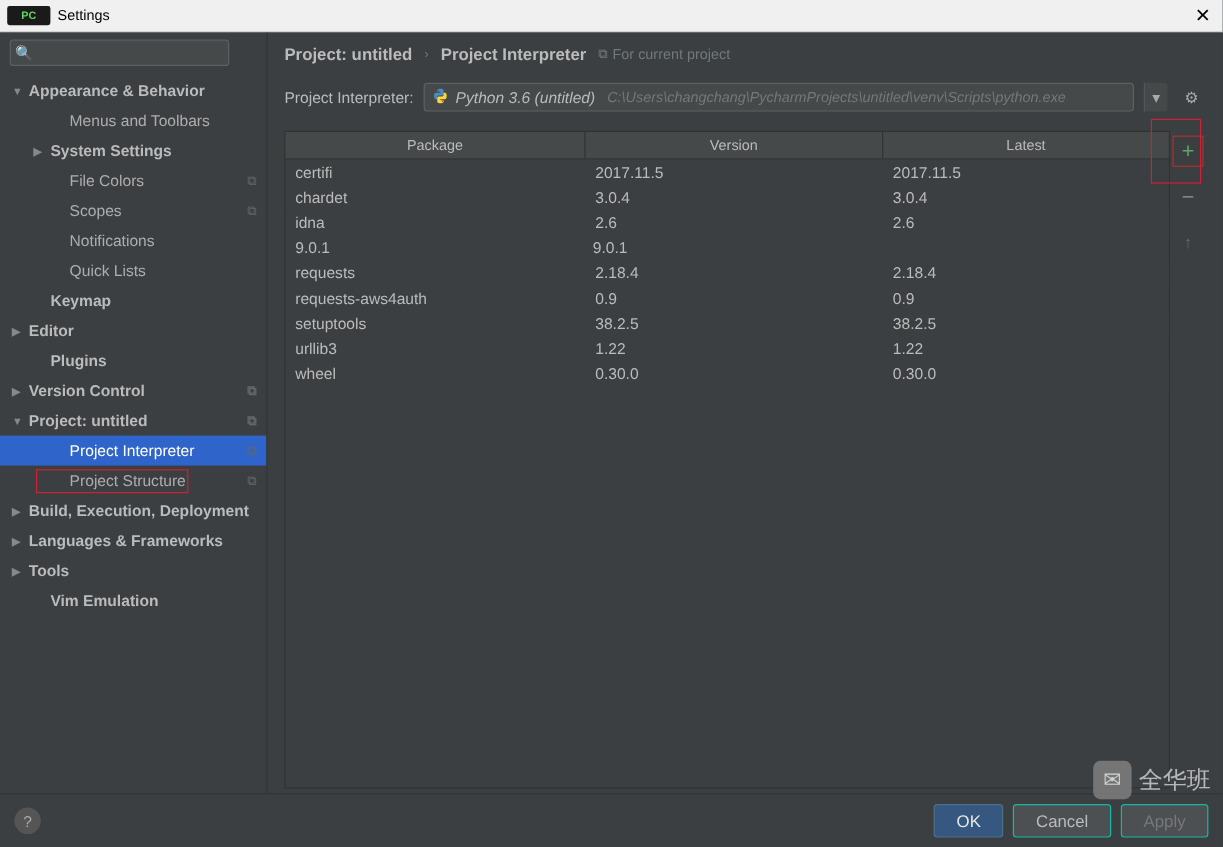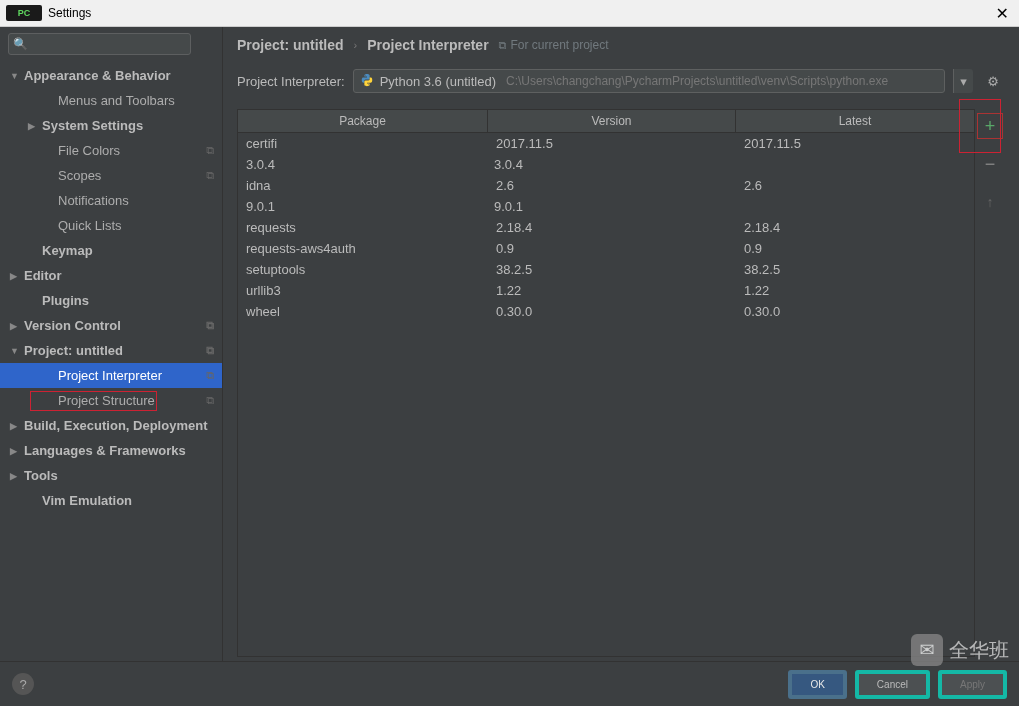--- a/index.html
+++ b/index.html
@@ -31,21 +31,21 @@
 
 .main { flex: 1; display: flex; flex-direction: column; background: #3c3f41; }
 .breadcrumb-row { padding: 10px 14px 8px; display: flex; align-items: center; gap: 10px; }
 .breadcrumb-item { color: #bbbbbb; font-weight: bold; font-size: 14px; }
 .breadcrumb-sep { color: #777; font-size: 11px; }
 .breadcrumb-hint { color: #71797e; font-size: 12px; display: flex; align-items: center; gap: 4px; }
 .copy-icon { font-size: 11px; color: #71797e; }
 
 .interp-row { padding: 8px 14px; display: flex; align-items: center; gap: 8px; }
 .interp-label { color: #bbb; }
-.interp-select { flex: 1; background: #45494a; border: 1px solid #5e6060; border-radius: 3px; height: 24px; display: flex; align-items: center; padding: 0 6px; gap: 6px; position: relative; }
+.interp-select { flex: 1; background: #45494a; border: 1px solid #5e6060; border-radius: 3px; height: 24px; display: flex; align-items: center; padding: 0 6px; gap: 6px; position: relative; font-style: italic; }
 .py-icon { width: 14px; height: 14px; display: inline-block; }
 .interp-main { color: #bbb; }
 .interp-path { color: #777; margin-left: 4px; font-size: 12px; }
 .interp-drop { width: 20px; text-align: center; color: #aaa; border-left: 1px solid #5e6060; height: 24px; display: flex; align-items: center; justify-content: center; background: #45494a; border-radius: 0 3px 3px 0; }
 .gear-btn { width: 24px; height: 24px; display: flex; align-items: center; justify-content: center; color: #aaa; cursor: pointer; }
 
 .table-area { flex: 1; margin: 8px 14px 4px; display: flex; }
 .table-wrap { flex: 1; border: 1px solid #323232; background: #3c3f41; display: flex; flex-direction: column; }
 .table-header { display: flex; background: #45494a; border-bottom: 1px solid #323232; }
 .th { padding: 4px 8px; color: #bbb; font-size: 12px; border-right: 1px solid #323232; }
@@ -63,21 +63,21 @@
 
 .side-buttons { width: 30px; display: flex; flex-direction: column; align-items: center; padding-top: 4px; gap: 12px; }
 .side-btn { width: 26px; height: 26px; display: flex; align-items: center; justify-content: center; cursor: pointer; font-size: 18px; color: #888; }
 .side-btn.add { color: #59a869; border: 1px solid #a33; }
 .side-btn.remove { color: #888; }
 .side-btn.up { color: #666; font-size: 14px; }
 
 .bottom-bar { height: 45px; background: #3c3f41; border-top: 1px solid #323232; display: flex; align-items: center; padding: 0 12px; }
 .help-btn { width: 22px; height: 22px; border-radius: 50%; background: #555; color: #aaa; display: flex; align-items: center; justify-content: center; font-size: 13px; cursor: pointer; }
 .bottom-spacer { flex: 1; }
-.btn { padding: 5px 18px; margin-left: 8px; border-radius: 3px; background: #4c5052; border: 4px solid #14b8a6; color: #bbb; cursor: pointer; font-size: 10px; }
+.btn { padding: 5px 18px; margin-left: 8px; border-radius: 3px; background: #4c5052; border: 1px solid #14b8a6; color: #bbb; cursor: pointer; font-size: 14px; }
 .btn.primary { background: #365880; border-color: #4a708b; color: #e8e8e8; }
 .btn.disabled { color: #777; }
 
 .highlight-box1 { position: absolute; border: 1px solid #c23; pointer-events: none; }
 .watermark { position: absolute; right: 10px; bottom: 40px; display: flex; align-items: center; gap: 6px; color: #e0e0e0; font-size: 20px; opacity: 0.75; }
 .wm-icon { width: 32px; height: 32px; background: #888; border-radius: 6px; display: flex; align-items: center; justify-content: center; color: #fff; font-size: 18px; }
 </style>
 </head>
 <body>
 
@@ -211,20 +211,21 @@
           <div class="th col-ver">Version</div>
           <div class="th col-lat">Latest</div>
         </div>
         <div class="table-body" id="tbody">
             <div class="tr">
               <div class="td col-pkg">certifi</div>
               <div class="td col-ver">2017.11.5</div>
               <div class="td col-lat">2017.11.5</div>
             </div>
             <div class="tr">
+              <div class="td col-pkg">chardet</div>
               <div class="td col-ver">3.0.4</div>
               <div class="td col-lat">3.0.4</div>
             </div>
             <div class="tr">
               <div class="td col-pkg">idna</div>
               <div class="td col-ver">2.6</div>
               <div class="td col-lat">2.6</div>
             </div>
             <div class="tr">
               <div class="td col-ver">9.0.1</div>

